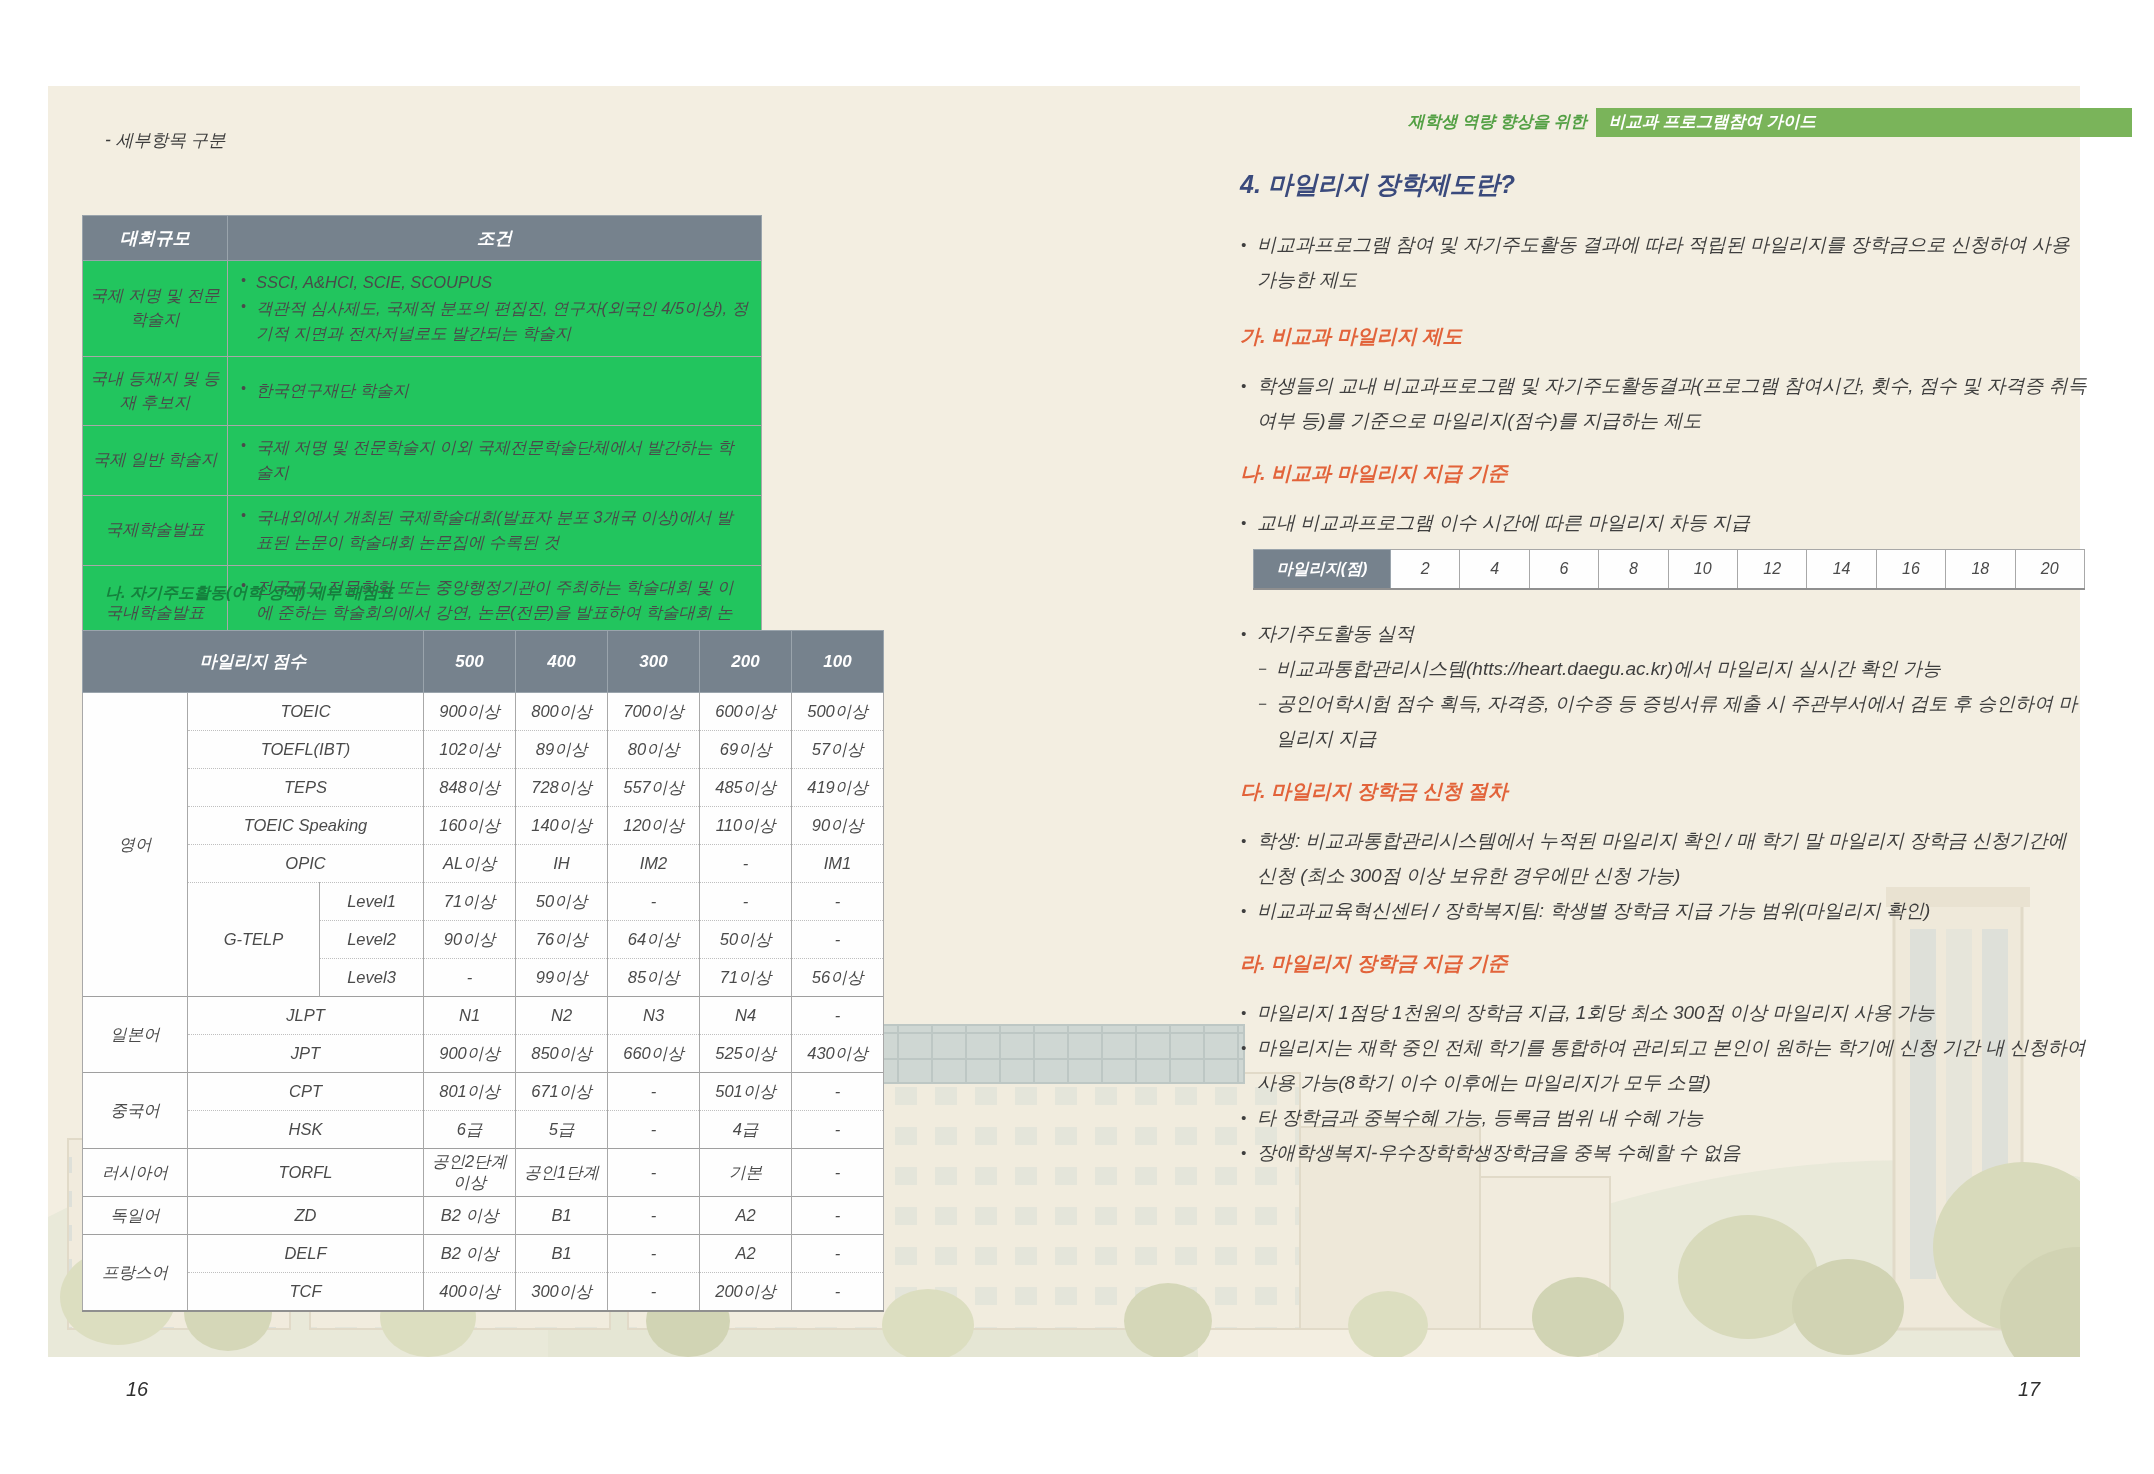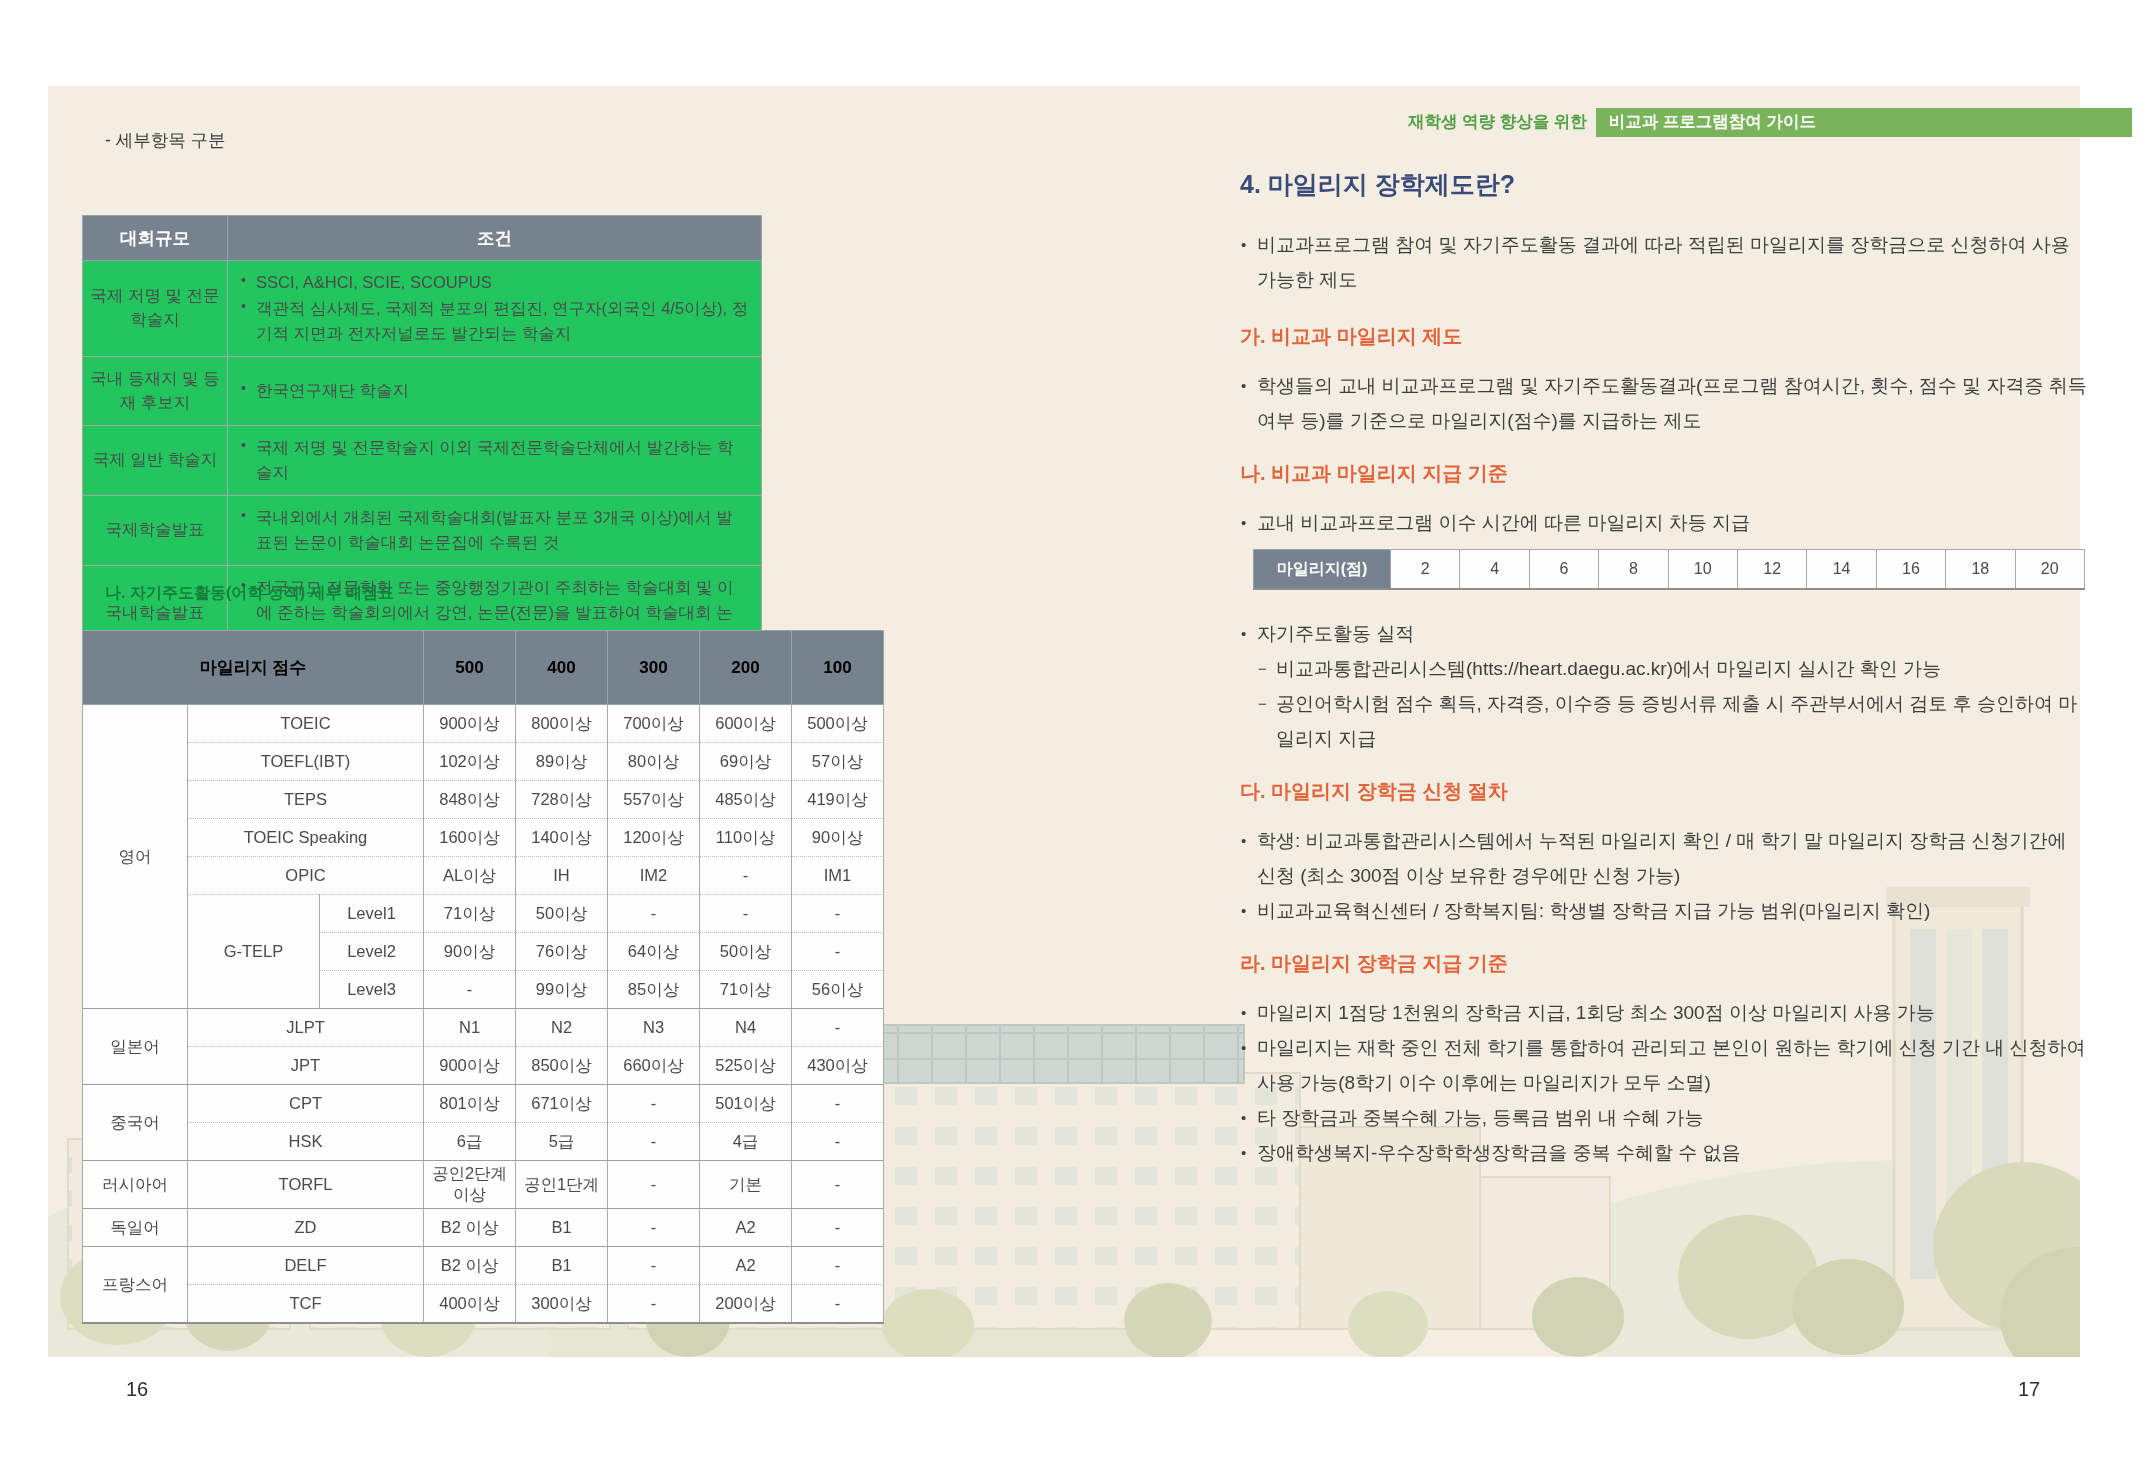--- a/index.html
+++ b/index.html
@@ -1,17 +1,17 @@
 <!DOCTYPE html>
 <html><head>
 <meta charset="utf-8">
 <style>
   html,body{margin:0;padding:0;background:#ffffff;}
   body{font-family:"Liberation Sans","DejaVu Sans",sans-serif;color:#3e3e3e;}
-  .canvas{position:relative;width:2132px;height:1474px;background:#ffffff;overflow:hidden;}
+  .canvas{position:relative;width:2132px;height:1474px;background:#ffffff;overflow:hidden;font-style:italic;}
   .spread{position:absolute;left:48px;top:86px;width:2032px;height:1271px;background:#f3eee1;}
   .illustration{position:absolute;left:0;bottom:0;width:2032px;height:480px;}
 
   
   .ribbon{position:absolute;top:109px;left:1408px;right:0;display:flex;align-items:center;height:26px;}
   .tagline{color:#53a044;font-weight:bold;font-size:16.5px;margin-right:9px;white-space:nowrap;}
   .ribbon-box{flex:1;background:#7ab45a;color:#ffffff;font-weight:bold;font-size:16.5px;
               padding:3px 0 4px 13px;white-space:nowrap;}
 
   
@@ -26,22 +26,22 @@
   .criteria-table .cond-cell{padding:9px 12px;}
   .cond-line{position:relative;padding-left:16px;line-height:1.55;}
   .cond-line::before{content:"\2022";position:absolute;left:1px;top:0;font-size:14px;}
 
   .score-title{position:absolute;left:105px;top:583px;font-size:16px;font-weight:bold;color:#15803d;text-align:center;}
   .score-table{position:absolute;left:82px;top:630px;width:801px;border-collapse:collapse;
                border:1px solid #8f8f8f;border-bottom-width:2px;background:#fefefe;
                table-layout:fixed;font-size:16.5px;color:#4a4a4a;}
   .score-table col.c-lang{width:105px;} .score-table col.c-test{width:132px;}
   .score-table col.c-level{width:104px;} .score-table col.c-val{width:92px;}
-  .score-table th{background:#76828d;color:#000000;font-weight:bold;font-size:17px;
-                  border:1px solid #9aa4ac;height:37px;padding:18px;}
+  .score-table th{background:#76828d;color:#ffffff;font-weight:bold;font-size:17px;
+                  border:1px solid #9aa4ac;height:37px;padding:12px;}
   .score-table td{border-left:1px solid #a8a8a8;border-right:1px solid #a8a8a8;
                   border-top:1px dotted #bfbfbf;height:33px;text-align:center;
                   padding:2px 4px;line-height:1.3;}
   .score-table tr.group-start td{border-top:1px solid #9f9f9f;}
 
   
   .right-col{position:absolute;left:1240px;top:168px;width:848px;}
   .page-title{margin:0 0 26px 0;font-size:25px;font-weight:bold;color:#3a4a7c;}
   .sec-head{margin:0 0 18px 0;font-size:20px;font-weight:bold;color:#e2633a;}
   .bullet-list{font-size:19px;line-height:35px;color:#3e3e3e;}

